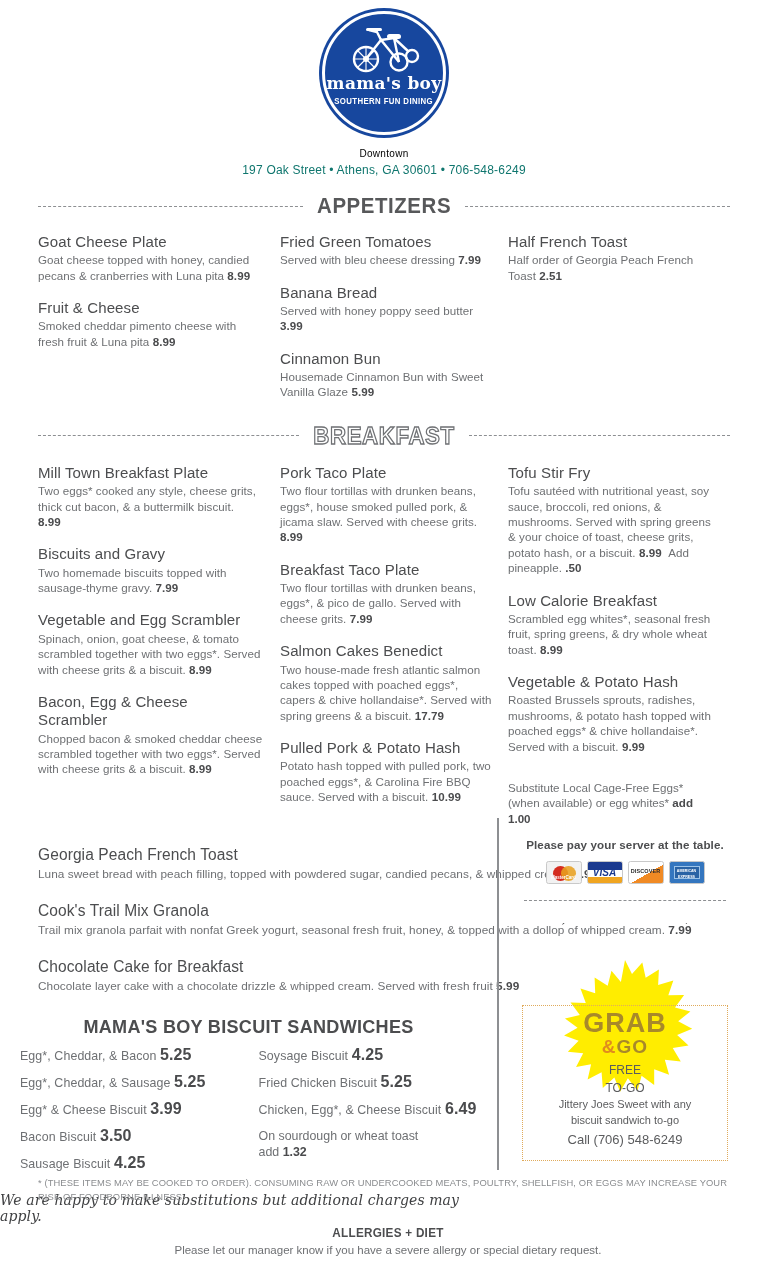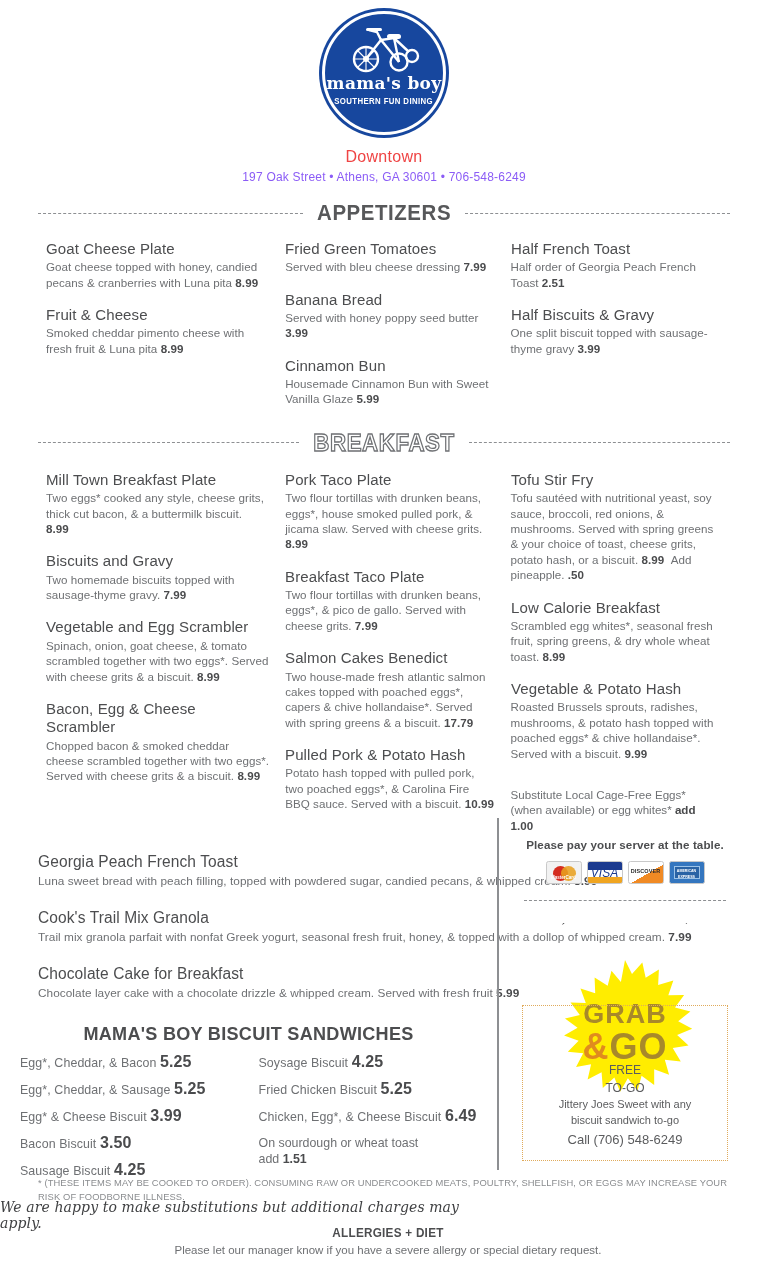--- a/index.html
+++ b/index.html
@@ -29,25 +29,25 @@
     color: #ffffff; font-size: 17px; font-weight: bold;
     letter-spacing: .3px; line-height: 1; margin-top: 1px;
     font-family: "DejaVu Serif", serif;
   }
   .logo-tag {
     color: #ffffff; font-size: 8.5px; font-weight: bold;
     letter-spacing: .4px; margin-top: 4px;
     transform: scaleX(0.92);
   }
   .loc-name {
-    margin-top: 13px; font-size: 16px; color: #ef4444;
+    margin-top: 13px; font-size: 10px; color: #000000;
     letter-spacing: .3px;
   }
   .loc-addr {
-    margin-top: 4px; font-size: 12px; color: #8b5cf6;
+    margin-top: 4px; font-size: 12px; color: #0f766e;
     letter-spacing: .2px;
   }
 
   
   .section-rule {
     display: flex; align-items: center; gap: 9px;
     margin: 16px 38px 0 38px;
   }
   .dash-line {
     flex: 1; height: 0;
@@ -58,21 +58,21 @@
     color: #57585a; white-space: nowrap;
     transform: scaleX(0.93); transform-origin: center;
   }
   .sec-title.hollow {
     color: transparent;
     -webkit-text-stroke: 1.3px #6f7174;
     font-size: 24px;
   }
 
   
-  .cols { display: flex; padding: 0 38px; margin-left: 8px; }
+  .cols { display: flex; padding: 0 38px; }
   .col { padding-right: 16px; }
 
   .item { margin-top: 16px; }
   .item:first-child { margin-top: 14px; }
   .item-name {
     font-size: 15.5px; color: #4c4d4f; letter-spacing: .1px;
     line-height: 1.18; margin-bottom: 1px;
     transform: scaleX(0.97); transform-origin: left;
   }
   .item-desc {
@@ -134,21 +134,21 @@
     position: relative; background: #fff;
     display: flex; align-items: center; justify-content: center;
     font-size: 6px; font-weight: bold;
   }
   .card-mc { background: #f2f2f2; }
   .mc-c1, .mc-c2 { position:absolute; width:15px; height:15px; border-radius:50%; top:4px; }
   .mc-c1 { background:#d42b1f; left:6px; }
   .mc-c2 { background:#e8a020; left:14px; opacity:.88; }
   .mc-label { position:absolute; bottom:3px; left:0; right:0; font-size:4.5px; color:#fff; z-index:3; }
   .card-visa { background: linear-gradient(#1b3a8f 0 38%, #ffffff 38% 70%, #f0a520 70% 100%); }
-  .visa-txt { color:#1b3a8f; font-size:12px; font-style:italic; font-weight:normal; z-index:2; }
+  .visa-txt { color:#1b3a8f; font-size:10px; font-style:italic; font-weight:bold; z-index:2; }
   .card-disc { background: linear-gradient(150deg,#ffffff 55%, #f08a24 55%); }
   .disc-txt { color:#2b2b2b; font-size:5.5px; letter-spacing:.1px; position:absolute; top:6px; }
   .card-amex { background:#3476bf; }
   .amex-box { background:#2a63a5; border:.5px solid #9cc3e8; width:26px; height:13px;
               color:#fff; font-size:3.6px; line-height:6px; padding-top:1px; }
 
   .dash-sep {
     margin: 16px 14px 0 14px; height: 0;
     border-top: 1.6px dashed #8d8f92;
   }
@@ -160,21 +160,21 @@
     position: absolute; left: 50%; top: 34px;
     transform: translateX(-50%);
     width: 152px; height: 152px;
   }
   .burst-label {
     position: absolute; left: 50%; top: 50%;
     transform: translate(-50%,-50%);
     text-align: center; white-space: nowrap;
   }
   .gg1 { font-size: 27px; font-weight: bold; color: #a8892a; letter-spacing: 1px; line-height: 1.0; }
-  .gg2 { font-size: 36px; font-weight: bold; color: #a8892a; letter-spacing: 1px; line-height: 1.05; }
+  .gg2 { font-size: 19px; font-weight: bold; color: #a8892a; letter-spacing: 1px; line-height: 1.05; }
   .gg-amp { color: #e08b1e; }
   .dotted-box {
     position: absolute; left: 12px; right: 12px; top: 82px; bottom: -6px;
     border: 1.6px dotted #e0ab5c;
   }
   .gg-info {
     position: absolute; left: 0; right: 0; bottom: 8px;
     text-align: center; color: #5b5c5e;
   }
   .gg-info .l1 { font-size: 12px; line-height: 1.5; }
@@ -260,24 +260,20 @@
       <div class="item">
         <div class="item-name">Cinnamon Bun</div>
         <div class="item-desc"><span>Housemade Cinnamon Bun with Sweet Vanilla Glaze</span> <span class="price">5.99</span></div>
       </div>
     </div>
     <div class="col" style="width:222px">
       <div class="item">
         <div class="item-name">Half French Toast</div>
         <div class="item-desc"><span>Half order of Georgia Peach French Toast</span> <span class="price">2.51</span></div>
       </div>
-      <div class="item">
-        <div class="item-name">Half Biscuits &amp; Gravy</div>
-        <div class="item-desc"><span>One split biscuit topped with sausage-thyme gravy</span> <span class="price">3.99</span></div>
-      </div>
     </div>
   </div>
 
   <div class="section-rule" style="margin-top:22px">
     <div class="dash-line"></div>
     <div class="sec-title hollow">BREAKFAST</div>
     <div class="dash-line"></div>
   </div>
 
   <div class="cols">
@@ -358,21 +354,21 @@
         <div class="bisc-row"><span>Egg*, Cheddar, &amp; Bacon</span> <span class="price">5.25</span></div>
         <div class="bisc-row"><span>Egg*, Cheddar, &amp; Sausage</span> <span class="price">5.25</span></div>
         <div class="bisc-row"><span>Egg* &amp; Cheese Biscuit</span> <span class="price">3.99</span></div>
         <div class="bisc-row"><span>Bacon Biscuit</span> <span class="price">3.50</span></div>
         <div class="bisc-row"><span>Sausage Biscuit</span> <span class="price">4.25</span></div>
       </div>
       <div class="bisc-col">
         <div class="bisc-row"><span>Soysage Biscuit</span> <span class="price">4.25</span></div>
         <div class="bisc-row"><span>Fried Chicken Biscuit</span> <span class="price">5.25</span></div>
         <div class="bisc-row"><span>Chicken, Egg*, &amp; Cheese Biscuit</span> <span class="price">6.49</span></div>
-        <div class="bisc-note"><span>On sourdough or wheat toast</span><br><span>add</span> <span class="price">1.51</span></div>
+        <div class="bisc-note"><span>On sourdough or wheat toast</span><br><span>add</span> <span class="price">1.32</span></div>
       </div>
     </div>
     <div class="script-line">We are happy to make substitutions but additional charges may apply.</div>
   </div>
 
   <div class="vrule"></div>
 
   <div class="sidebar">
     <div class="pay-text">Please pay your server at the table.</div>
     <div class="cards">

